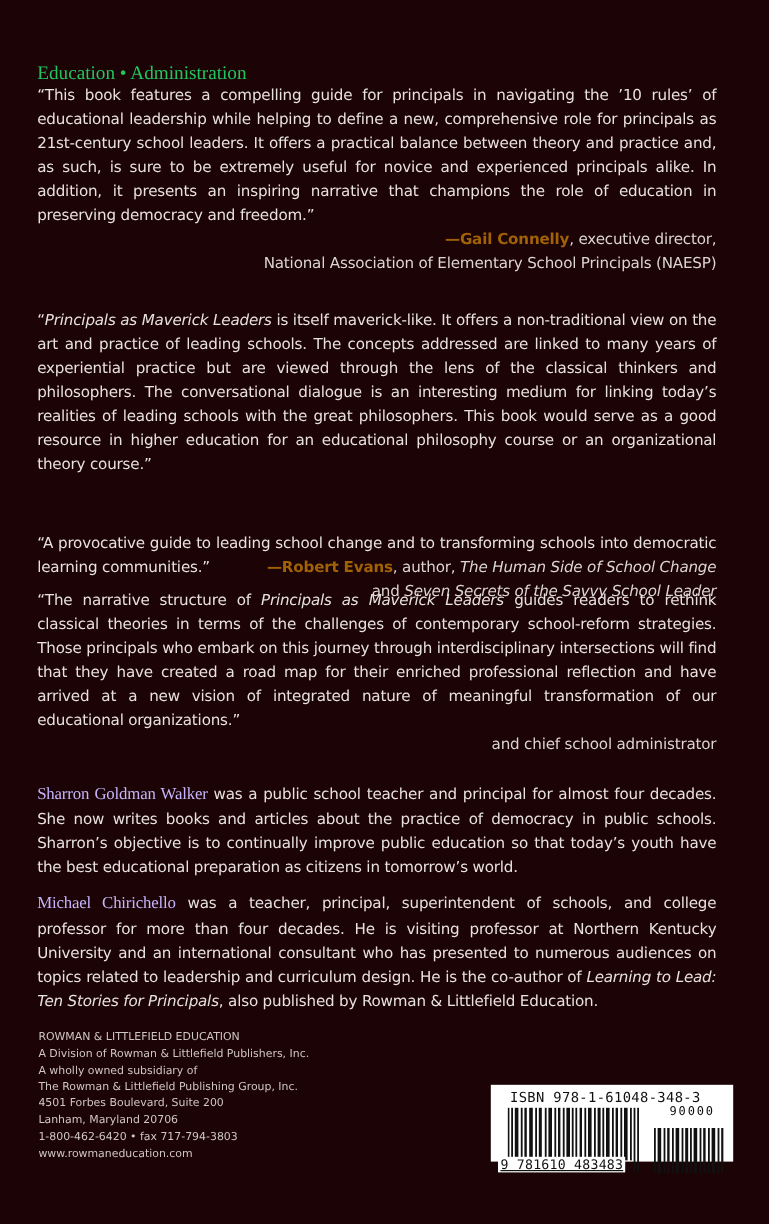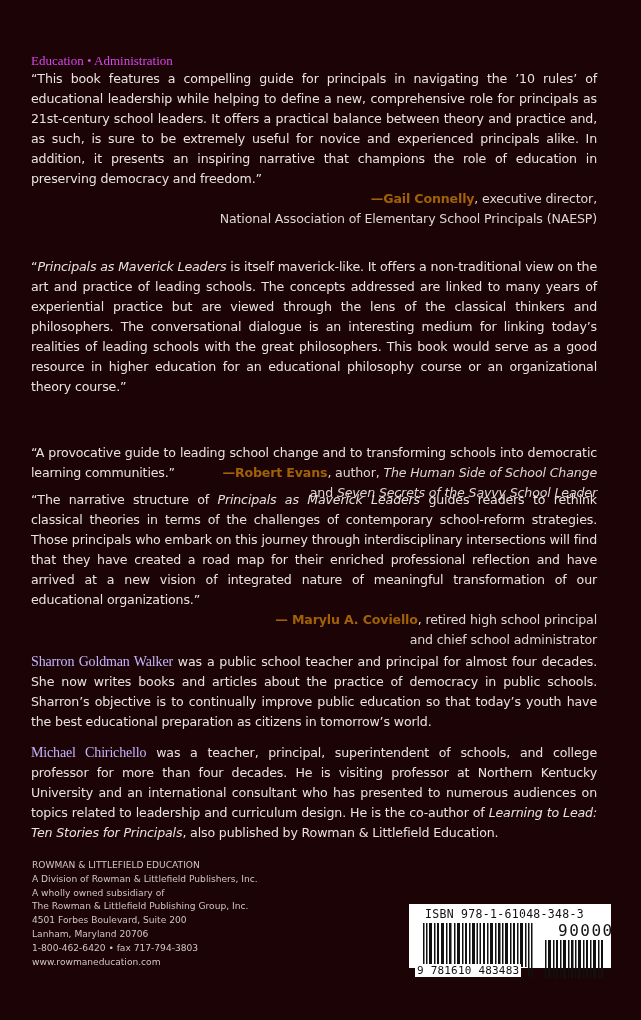--- a/index.html
+++ b/index.html
@@ -6,21 +6,21 @@
   body {
     width: 641px; height: 1020px; overflow: hidden;
     background: #1c0305;
     color: #e6dfe0;
     font-family: "DejaVu Sans", sans-serif;
     position: relative;
   }
   .page { position: absolute; left: 0; top: 0; width: 641px; height: 1020px; }
   .category {
     position: absolute; left: 31px; top: 53px;
-    font-family: "Liberation Serif", serif; font-size: 13px; color: #d946ef;
+    font-family: "Liberation Serif", serif; font-size: 16px; color: #22c55e;
   }
   .block {
     position: absolute; left: 31px; width: 566px;
     font-size: 12.6px; line-height: 20px; text-align: justify;
     letter-spacing: -0.15px; color: #e8e1e2;
   }
   .block p { margin: 0; }
   .attr { text-align: right; color: #dcd5d6; }
   .attr b { font-weight: bold; color: #a16207; }
   .bio-name { font-family: "Liberation Serif", serif; font-size: 14px; font-weight: normal; color: #c4b5fd; }
@@ -35,26 +35,26 @@
     background: #ffffff; color: #111;
   }
   .isbn-label {
     position: absolute; left: 16px; top: 3px;
     font-family: "DejaVu Sans Mono", monospace; font-size: 11.5px; letter-spacing: 0.3px;
   }
   .bars-main { position: absolute; left: 14px; top: 19px; width: 110px; height: 54px; }
   .bars-addon { position: absolute; left: 136px; top: 36px; width: 58px; height: 38px; }
   .addon-label {
     position: absolute; left: 149px; top: 17px;
-    font-family: "DejaVu Sans Mono", monospace; font-size: 16px; letter-spacing: 1.5px;
+    font-family: "DejaVu Sans Mono", monospace; font-size: 10px; letter-spacing: 1.5px;
   }
   .digits {
     position: absolute; left: 6px; top: 60px;
     font-family: "DejaVu Sans Mono", monospace; font-size: 11px; letter-spacing: 0.2px;
-    background: #fff; padding: 0 2px;
+    background: #fff; padding: 0 2px; text-decoration: underline;
   }
 </style>
 </head>
 <body>
 
 <div class="page">
 
   <div class="category">Education • Administration</div>
 
   <div class="block" style="top:69px;">
@@ -74,23 +74,20 @@
     <div class="attr" style="margin-top:-20px;">
       <b>—Robert Evans</b><span>, author, </span><i>The Human Side of School Change</i>
     </div>
     <div class="attr">
       <span>and </span><i>Seven Secrets of the Savvy School Leader</i>
     </div>
   </div>
 
   <div class="block" style="top:490px;">
     <p style="margin-top:0;"><span>“The narrative structure of </span><i>Principals as Maverick Leaders</i><span> guides readers to rethink classical theories in terms of the challenges of contemporary school-reform strategies. Those principals who embark on this journey through interdisciplinary intersections will find that they have created a road map for their enriched professional reflection and have arrived at a new vision of integrated nature of meaningful transformation of our educational organizations.”</span></p>
-    <div class="attr">
-      <b>— Marylu A. Coviello</b><span>, retired high school principal</span>
-    </div>
     <div class="attr">and chief school administrator</div>
   </div>
 
   <div class="block" style="top:652px;">
     <p><span class="bio-name">Sharron Goldman Walker</span><span> was a public school teacher and principal for almost four decades. She now writes books and articles about the practice of democracy in public schools. Sharron’s objective is to continually improve public education so that today’s youth have the best educational preparation as citizens in tomorrow’s world.</span></p>
   </div>
 
   <div class="block" style="top:743px;">
     <p><span class="bio-name">Michael Chirichello</span><span> was a teacher, principal, superintendent of schools, and college professor for more than four decades. He is visiting professor at Northern Kentucky University and an international consultant who has presented to numerous audiences on topics related to leadership and curriculum design. He is the co-author of </span><i>Learning to Lead: Ten Stories for Principals</i><span>, also published by Rowman &amp; Littlefield Education.</span></p>
   </div>

